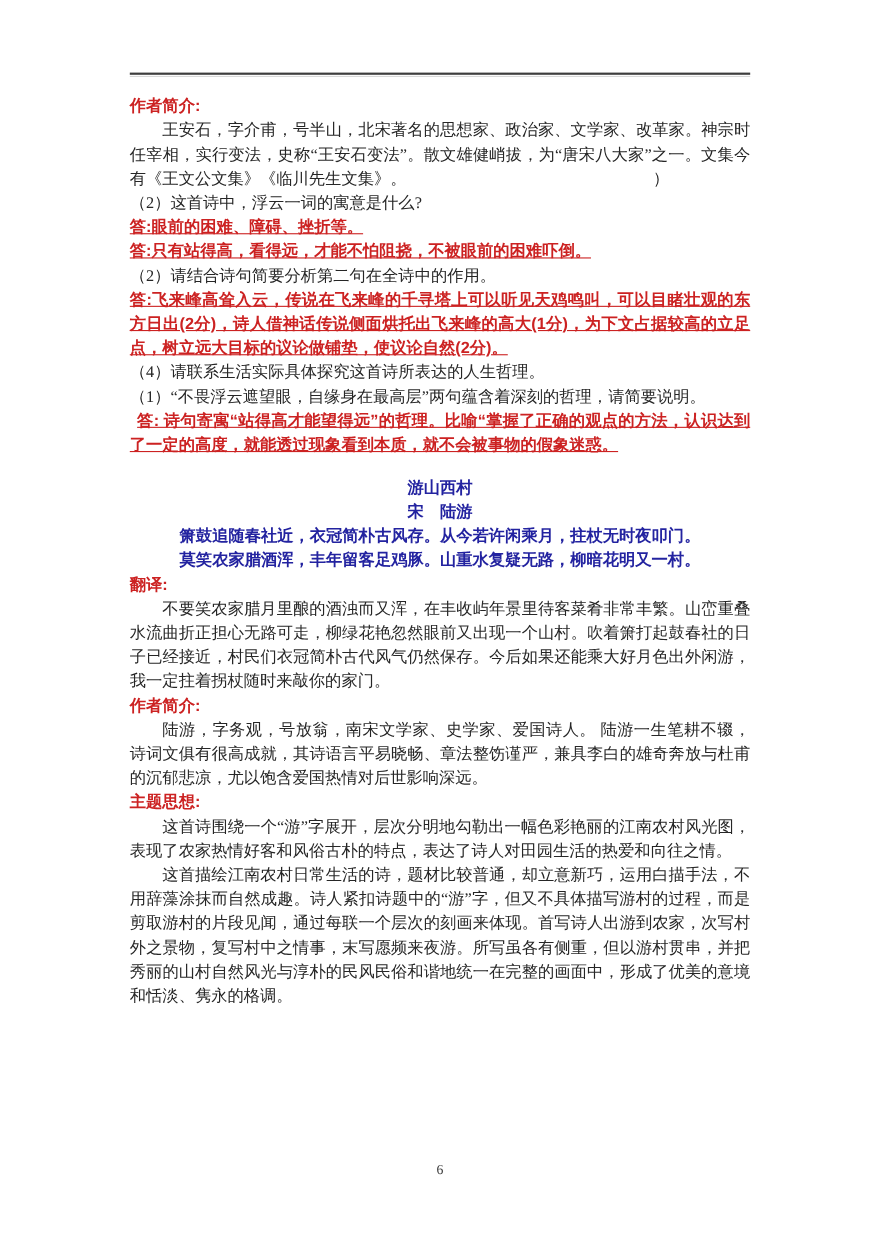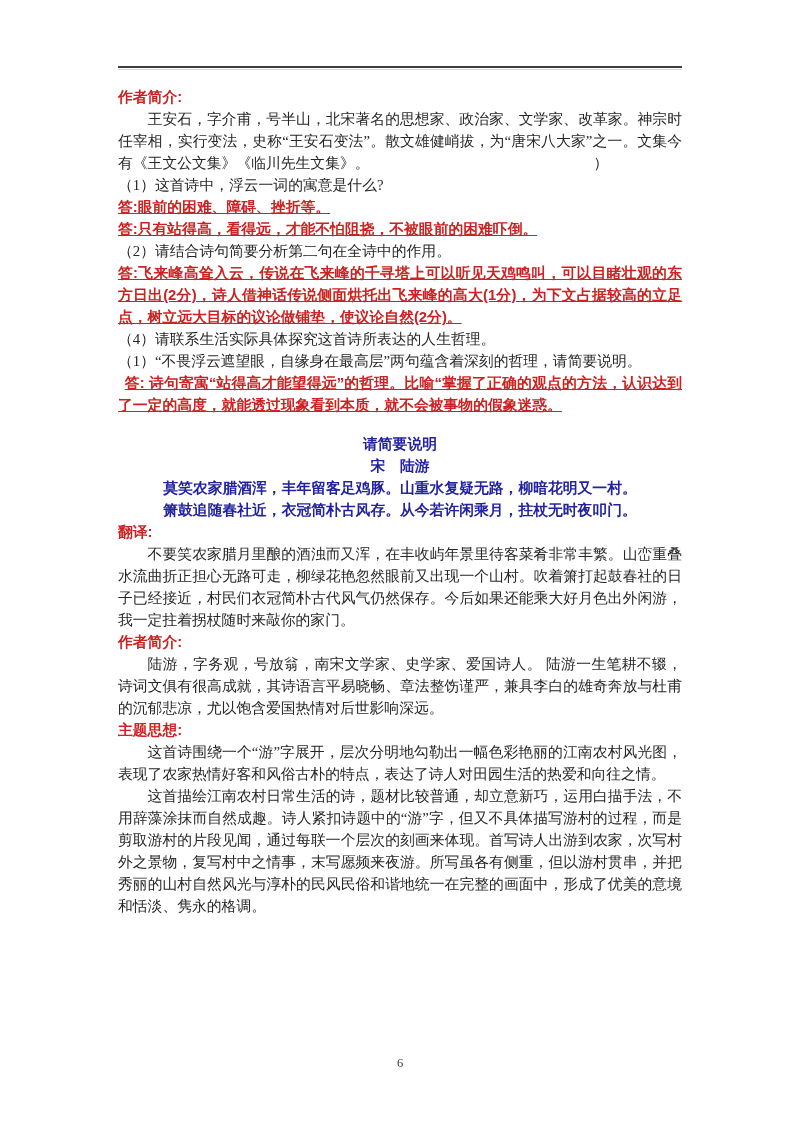--- a/index.html
+++ b/index.html
@@ -67,38 +67,38 @@
 <div class="page">
 
   <div class="header-rule"></div>
 
   <div class="hd">作者简介:</div>
   <p class="body-para rel">
     <span>王安石，字介甫，号半山，北宋著名的思想家、政治家、文学家、改革家。神宗时任宰相，实行变法，史称“王安石变法”。散文雄健峭拔，为“唐宋八大家”之一。文集今有《王文公文集》《临川先生文集》。</span>
     <span class="stray-paren">）</span>
   </p>
 
-  <p class="q">（1）这首诗中，浮云一词的寓意是什么?</p>
+  <p class="q">（2）这首诗中，浮云一词的寓意是什么?</p>
   <p class="a">答:眼前的困难、障碍、挫折等。</p>
 
   <p class="a">答:只有站得高，看得远，才能不怕阻挠，不被眼前的困难吓倒。</p>
 
   <p class="q">（2）请结合诗句简要分析第二句在全诗中的作用。</p>
   <p class="a">答:飞来峰高耸入云，传说在飞来峰的千寻塔上可以听见天鸡鸣叫，可以目睹壮观的东方日出(2分)，诗人借神话传说侧面烘托出飞来峰的高大(1分)，为下文占据较高的立足点，树立远大目标的议论做铺垫，使议论自然(2分)。</p>
 
   <p class="q">（4）请联系生活实际具体探究这首诗所表达的人生哲理。</p>
 
   <p class="q">（1）“不畏浮云遮望眼，自缘身在最高层”两句蕴含着深刻的哲理，请简要说明。</p>
   <p class="a half-indent">答: 诗句寄寓“站得高才能望得远”的哲理。比喻“掌握了正确的观点的方法，认识达到了一定的高度，就能透过现象看到本质，就不会被事物的假象迷惑。</p>
 
   <div class="poem-block">
-    <div>请简要说明</div>
+    <div>游山西村</div>
     <div>宋　陆游</div>
+    <div>箫鼓追随春社近，衣冠简朴古风存。从今若许闲乘月，拄杖无时夜叩门。</div>
     <div>莫笑农家腊酒浑，丰年留客足鸡豚。山重水复疑无路，柳暗花明又一村。</div>
-    <div>箫鼓追随春社近，衣冠简朴古风存。从今若许闲乘月，拄杖无时夜叩门。</div>
   </div>
 
   <div class="hd">翻译:</div>
   <p class="body-para">不要笑农家腊月里酿的酒浊而又浑，在丰收屿年景里待客菜肴非常丰繁。山峦重叠水流曲折正担心无路可走，柳绿花艳忽然眼前又出现一个山村。吹着箫打起鼓春社的日子已经接近，村民们衣冠简朴古代风气仍然保存。今后如果还能乘大好月色出外闲游，我一定拄着拐杖随时来敲你的家门。</p>
 
   <div class="hd">作者简介:</div>
   <p class="body-para">陆游，字务观，号放翁，南宋文学家、史学家、爱国诗人。 陆游一生笔耕不辍，诗词文俱有很高成就，其诗语言平易晓畅、章法整饬谨严，兼具李白的雄奇奔放与杜甫的沉郁悲凉，尤以饱含爱国热情对后世影响深远。</p>
 
   <div class="hd">主题思想:</div>
   <p class="body-para">这首诗围绕一个“游”字展开，层次分明地勾勒出一幅色彩艳丽的江南农村风光图，表现了农家热情好客和风俗古朴的特点，表达了诗人对田园生活的热爱和向往之情。</p>

